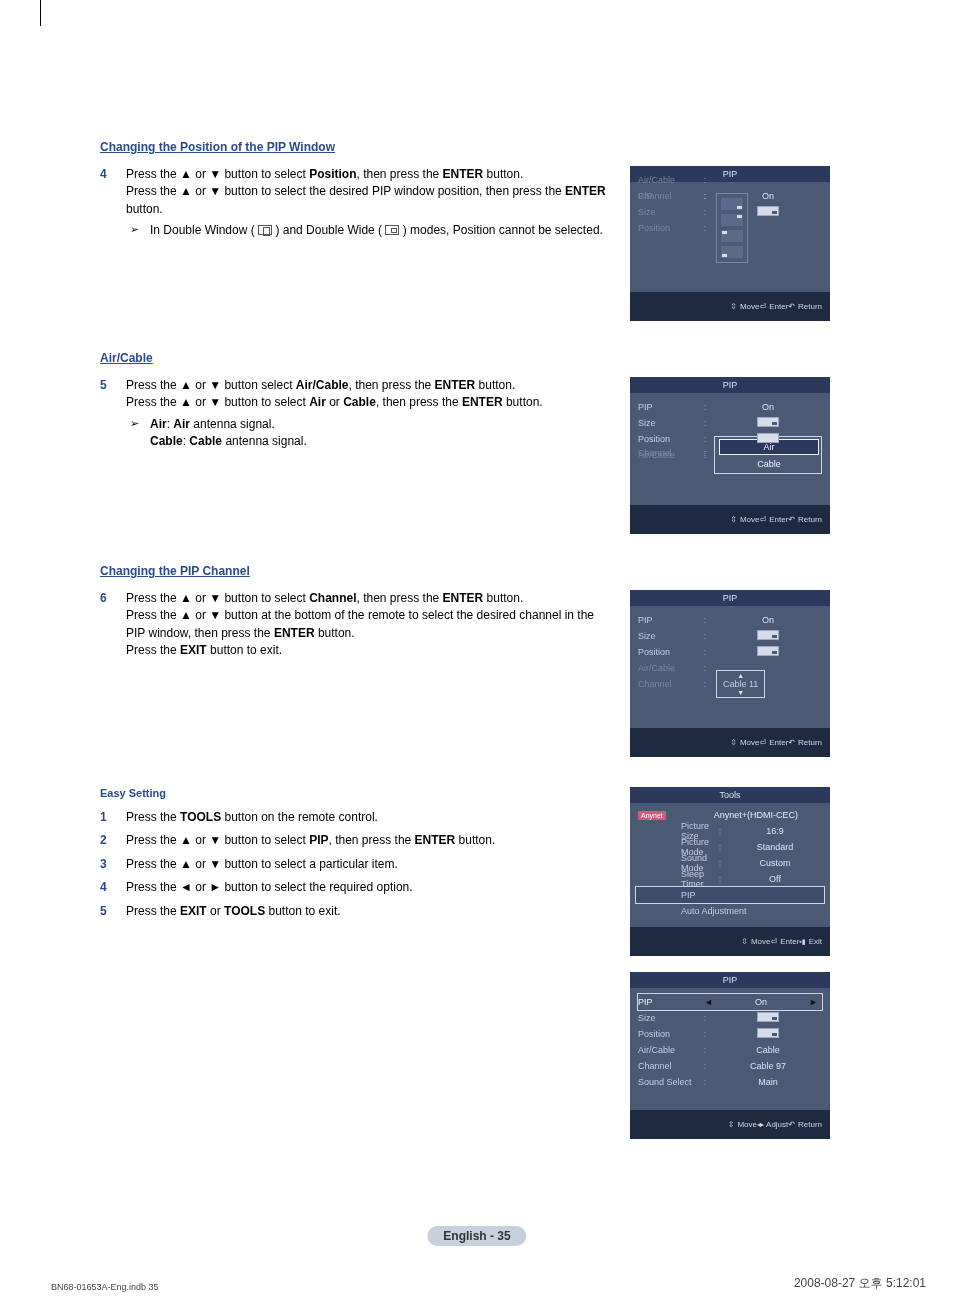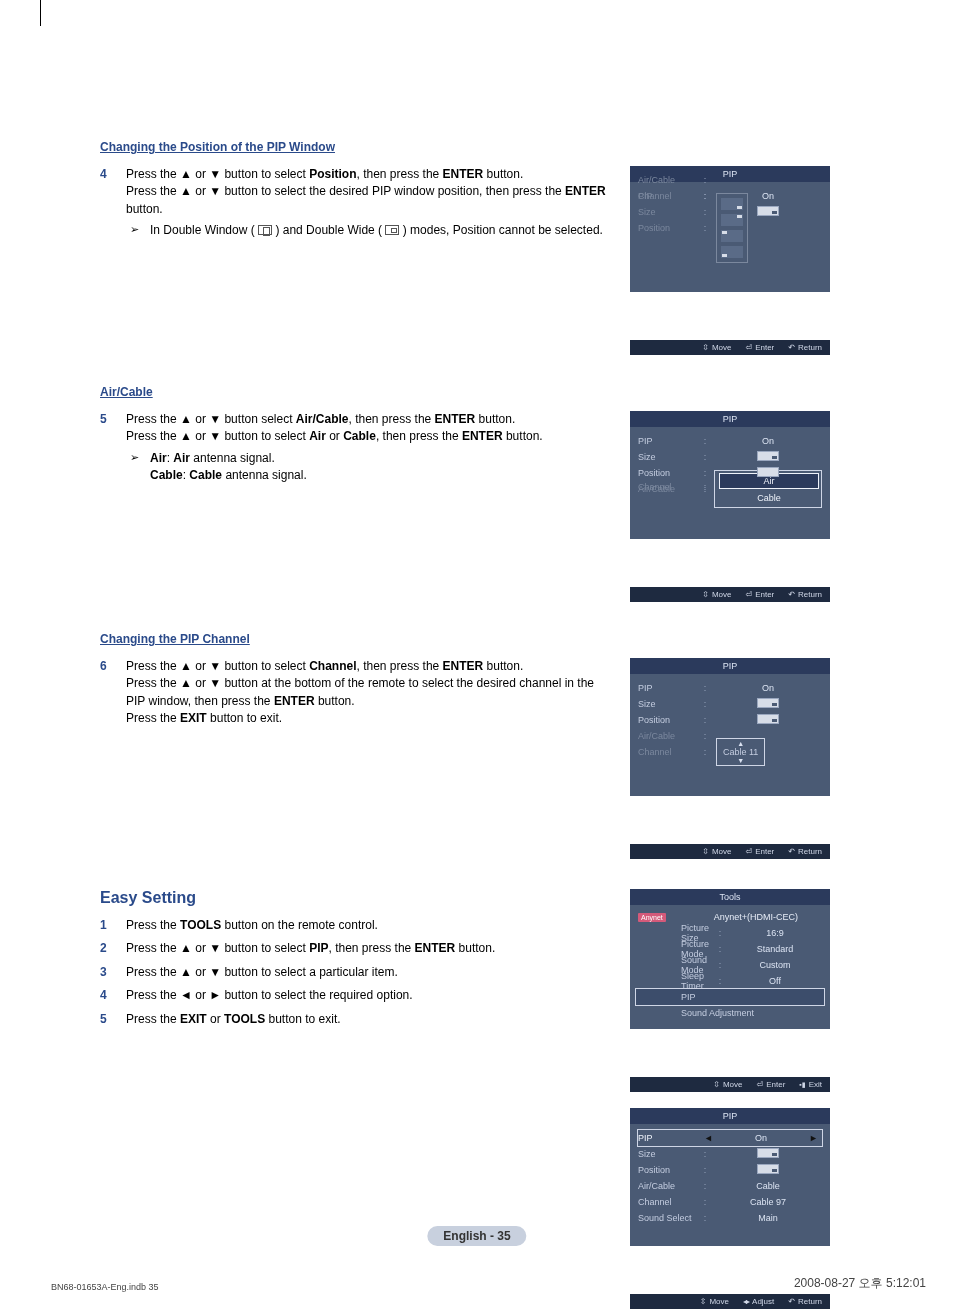--- a/index.html
+++ b/index.html
@@ -20,21 +20,21 @@
   .section-head {
     color: #2a4a8a;
     font-weight: bold;
     text-decoration: underline;
     font-size: 12px;
     margin-bottom: 12px;
   }
   .sub-head {
     color: #2a4a8a;
     font-weight: bold;
-    font-size: 16px;
+    font-size: 11px;
     margin-bottom: 10px;
   }
   .row {
     display: flex;
     align-items: flex-start;
     gap: 20px;
     margin-bottom: 28px;
   }
   .left-col { flex: 1 1 auto; max-width: 510px; }
   .step {
@@ -132,25 +132,23 @@
   }
   .osd-pos-chip .dot { position:absolute; width:5px; height:3px; background:#d7dde8; }
   .osd-pos-chip .dot.br { right:1px; bottom:1px; }
   .osd-pos-chip .dot.tr { right:1px; top:1px; }
   .osd-pos-chip .dot.bl { left:1px; bottom:1px; }
   .osd-pos-chip .dot.tl { left:1px; top:1px; }
   .osd-footer {
     background: #1e2a40;
     display: flex;
     justify-content: flex-end;
-    gap: 14px;
-    padding: 3px 8px;
+    padding: 10px 8px;
     font-size: 8px;
     color: #cfd6e6;
-    margin-top: 48px;
   }
   .osd-footer span::before { margin-right: 3px; }
   .foot-move::before { content: "⇳"; }
   .foot-enter::before { content: "⏎"; }
   .foot-return::before { content: "↶"; }
   .foot-adjust::before { content: "◂▸"; letter-spacing:-1px; }
   .foot-exit::before { content: "▪▮"; font-size:7px; }
 
   .tools-body { background:#4a5a74; padding:4px 6px 8px; }
   .tools-row {
@@ -449,21 +447,21 @@
               </div>
             <div class="tools-row">
                 <div class="tl-label">Sleep Timer</div>
                 <div class="tl-colon">:</div>
                 <div class="tl-val">Off</div>
               </div>
             <div class="tools-row selected">
                 <div class="tl-label" style="flex:1">PIP</div>
               </div>
             <div class="tools-row">
-                <div class="tl-label" style="flex:1">Sound Adjustment</div>
+                <div class="tl-label" style="flex:1">Auto Adjustment</div>
               </div>
           </div>
           <div class="osd-footer">
             <span class="foot-move">Move</span>
             <span class="foot-enter">Enter</span>
             <span class="foot-exit">Exit</span>
           </div>
         </div>
 
         <div class="osd pip-last">

